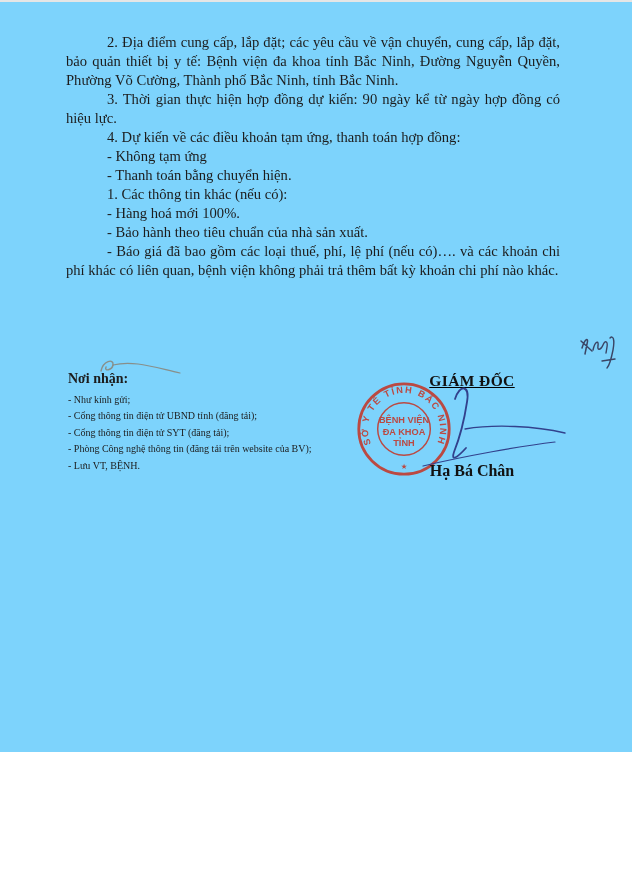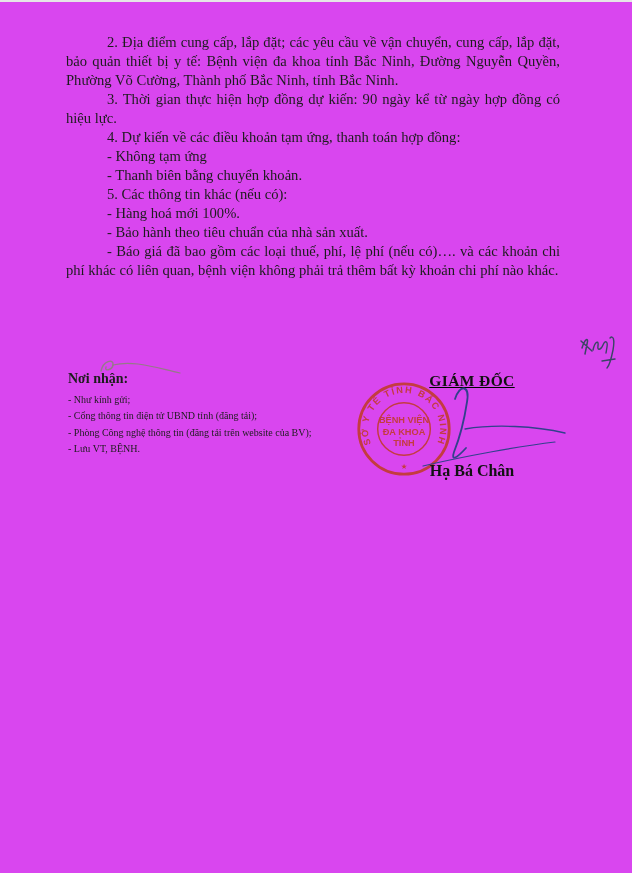--- a/index.html
+++ b/index.html
@@ -1,17 +1,17 @@
 <!DOCTYPE html>
 <html><head>
 <meta charset="utf-8">
 <style>
   html,body { margin:0; padding:0; background:#ffffff; }
   .page {
-    position:relative; width:632px; height:873px; background:#d946ef;
+    position:relative; width:632px; height:752px; background:#7dd3fc;
     font-family:"Liberation Serif", serif; overflow:hidden;
   }
   .top-edge {
     position:absolute; top:0; left:0; width:632px; height:2px; background:#e6e6e6;
   }
   .doc-body {
     position:absolute; left:66px; top:33px; width:494px;
     font-size:14.6px; line-height:19px; color:#1c1c1c; text-align:justify;
   }
   .doc-body p { margin:0; text-indent:41px; }
@@ -43,36 +43,37 @@
 <body>
 
 <div class="page">
   <div class="top-edge"></div>
 
   <div class="doc-body">
     <p>2. Địa điểm cung cấp, lắp đặt; các yêu cầu về vận chuyển, cung cấp, lắp đặt, bảo quản thiết bị y tế: Bệnh viện đa khoa tỉnh Bắc Ninh, Đường Nguyễn Quyền, Phường Võ Cường, Thành phố Bắc Ninh, tỉnh Bắc Ninh.</p>
     <p>3. Thời gian thực hiện hợp đồng dự kiến: 90 ngày kể từ ngày hợp đồng có hiệu lực.</p>
     <p>4. Dự kiến về các điều khoản tạm ứng, thanh toán hợp đồng:</p>
     <p>- Không tạm ứng</p>
-    <p>- Thanh biên bằng chuyển khoản.</p>
-    <p>5. Các thông tin khác (nếu có):</p>
+    <p>- Thanh toán bằng chuyển hiện.</p>
+    <p>1. Các thông tin khác (nếu có):</p>
     <p>- Hàng hoá mới 100%.</p>
     <p>- Bảo hành theo tiêu chuẩn của nhà sản xuất.</p>
     <p>- Báo giá đã bao gồm các loại thuế, phí, lệ phí (nếu có)…. và các khoản chi phí khác có liên quan, bệnh viện không phải trả thêm bất kỳ khoản chi phí nào khác.</p>
   </div>
 
   <svg class="pencil-svg" viewBox="0 0 96 26">
     <path d="M 13 15 C 15 5, 26 2, 25 9 C 24 14, 16 16, 18 11" stroke-width="1.4" opacity="0.85" stroke="#8a8276"></path>
     <path d="M 25 9 C 45 4, 65 11, 92 17" stroke-width="1.2" opacity="0.85" stroke="#8a8276"></path>
   </svg>
 
   <div class="footer-left">
     <p class="recipients-heading">Nơi nhận:</p>
     <div class="recipient">- Như kính gửi;</div>
     <div class="recipient">- Cổng thông tin điện tử UBND tỉnh (đăng tải);</div>
+    <div class="recipient">- Cổng thông tin điện tử SYT (đăng tải);</div>
     <div class="recipient">- Phòng Công nghệ thông tin (đăng tải trên website của BV);</div>
     <div class="recipient">- Lưu VT, BỆNH.</div>
   </div>
 
   <div class="signer-title-box">
     <span class="signer-title">GIÁM ĐỐC</span>
   </div>
 
   <svg class="stamp-svg" viewBox="0 0 104 104">
     <defs>

